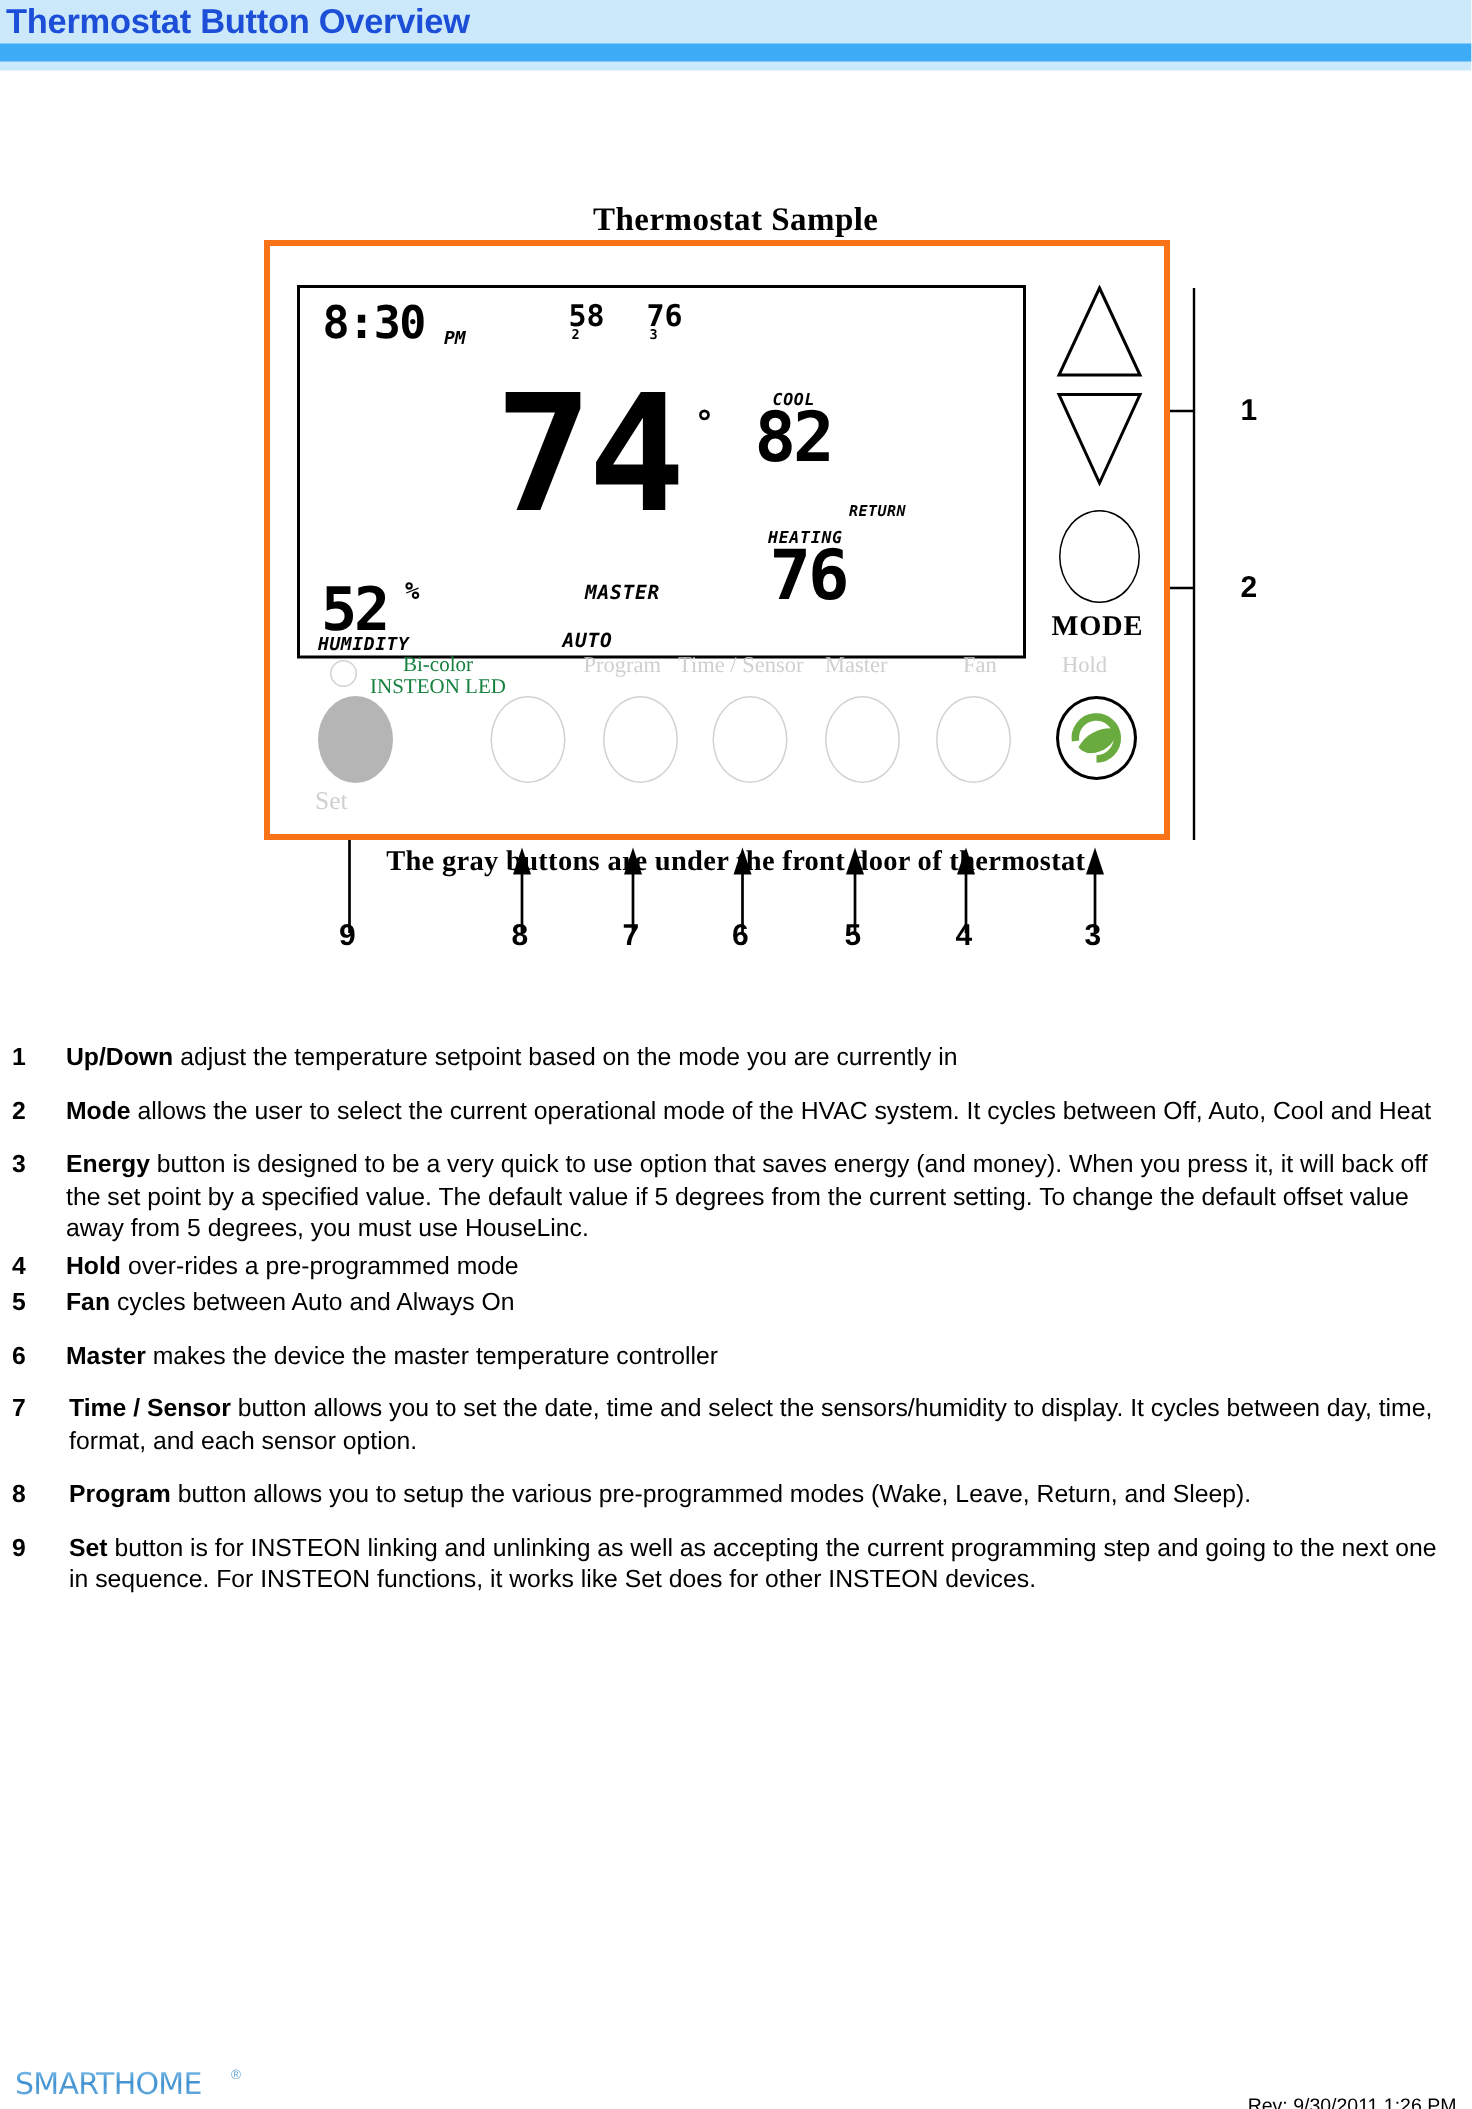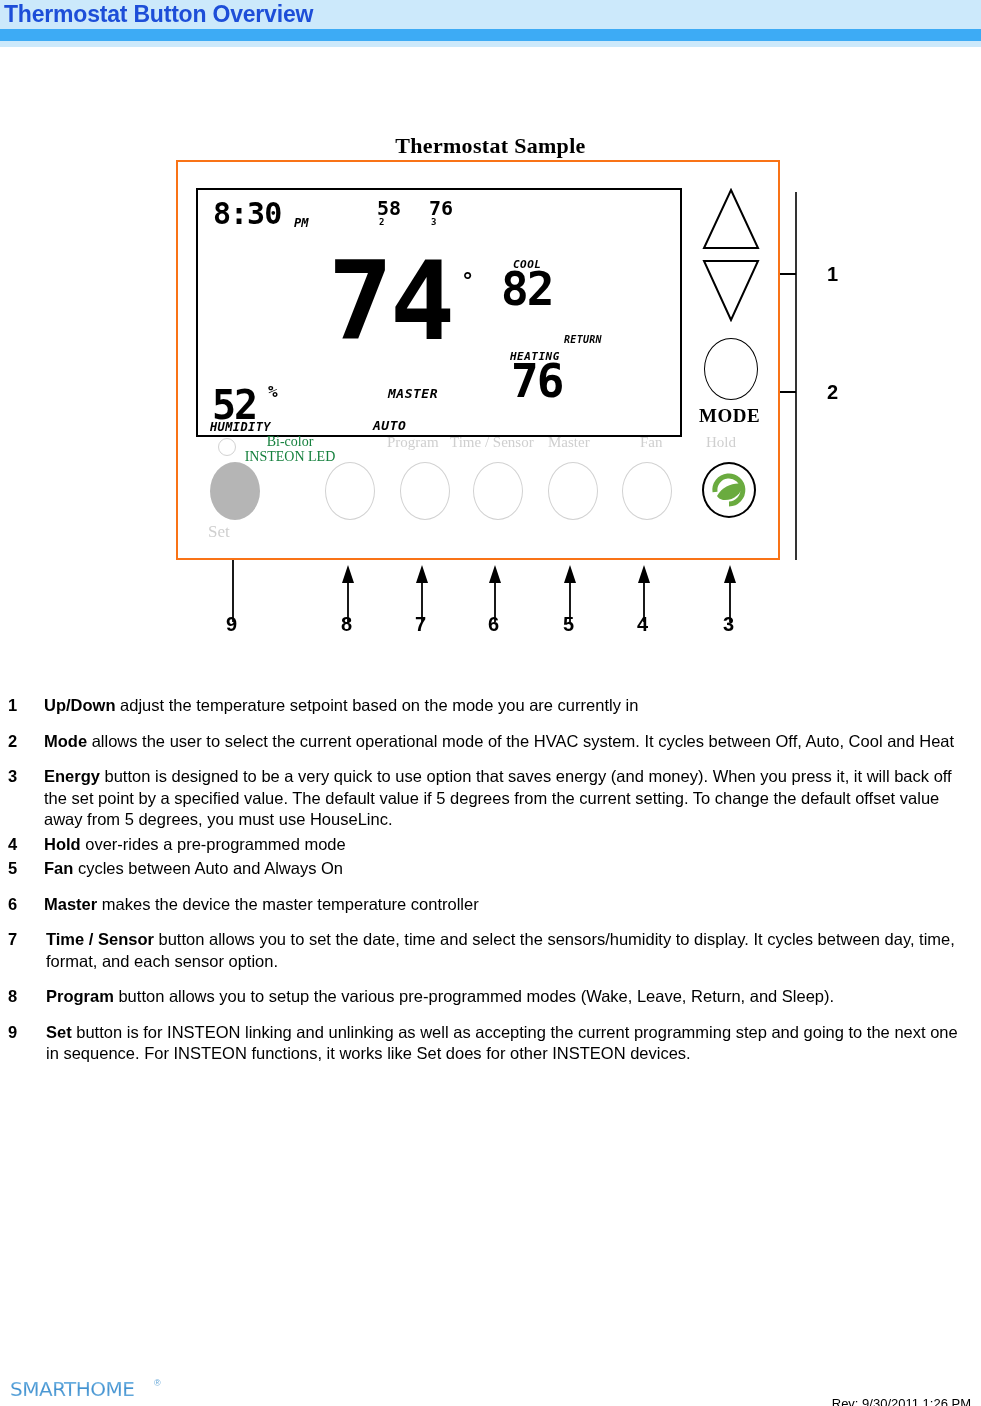--- a/index.html
+++ b/index.html
@@ -34,21 +34,21 @@
   }
   #figure-caption{
     position:absolute;left:0;top:86px;width:981px;
     text-align:center;
     font-family:"Liberation Serif",serif;
     font-weight:bold;font-size:22px;color:#000;
     letter-spacing:0.3px;
   }
   #thermostat-body{
     position:absolute;left:176px;top:113px;width:604px;height:400px;
-    border:2px solid #f97316;background:#fff;box-sizing:border-box;
+    border:4px solid #f97316;background:#fff;box-sizing:border-box;
   }
   #lcd{
     position:absolute;left:18px;top:26px;width:486px;height:249px;
     border:2px solid #000;background:#fff;box-sizing:border-box;
   }
 
   .seg{font-family:"DejaVu Sans Mono",monospace;font-weight:bold;color:#000;}
 
   #lcd-time{position:absolute;left:15px;top:6px;font-size:30px;letter-spacing:-1px;}
   #lcd-ampm{position:absolute;left:96px;top:26px;font-size:12px;font-style:italic;font-weight:bold;}
@@ -277,20 +277,21 @@
     <div class="btn-circle" style="left:444px;top:300px;"></div>
 
     <div id="energy-circle">
       <svg width="40" height="40" viewBox="0 0 40 40">
         <path d="M6,22 A14,14 0 1 1 20,34" fill="none" stroke="#6aab3f" stroke-width="5"></path>
         <path d="M8,26 C14,15 26,12 34,14 C33,24 24,31 14,30 C11,29 9,28 8,26 Z" fill="#6aab3f"></path>
       </svg>
     </div>
   </div>
 
+  <div id="gray-note">The gray buttons are under the front door  of thermostat</div>
 
   <div class="callout-num" style="left:827px;top:216px;">1</div>
   <div class="callout-num" style="left:827px;top:334px;">2</div>
 
   <div class="callout-num" style="left:226px;top:566px;">9</div>
   <div class="callout-num" style="left:341px;top:566px;">8</div>
   <div class="callout-num" style="left:415px;top:566px;">7</div>
   <div class="callout-num" style="left:488px;top:566px;">6</div>
   <div class="callout-num" style="left:563px;top:566px;">5</div>
   <div class="callout-num" style="left:637px;top:566px;">4</div>

